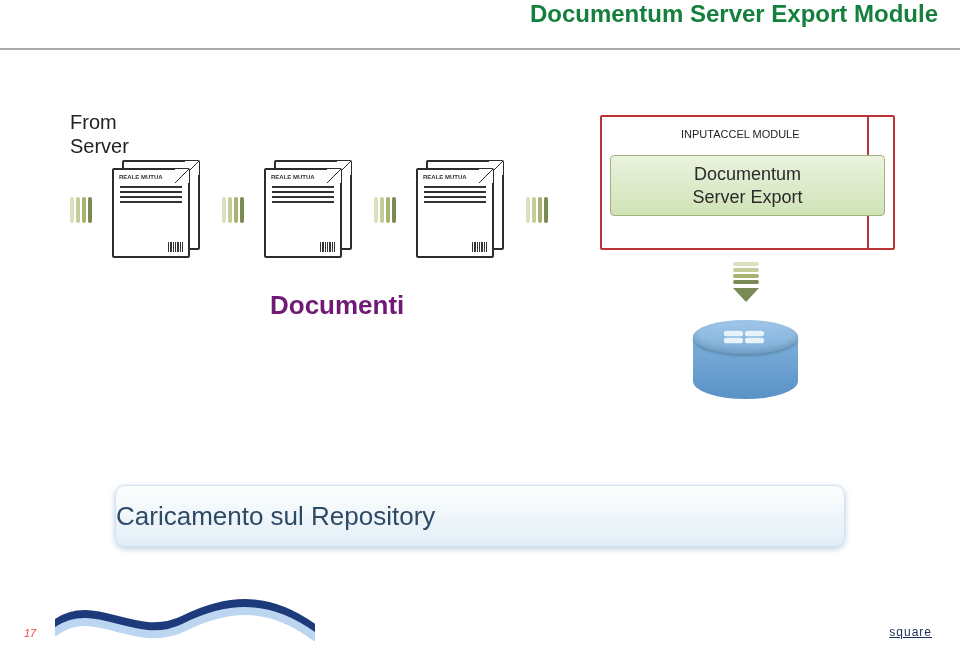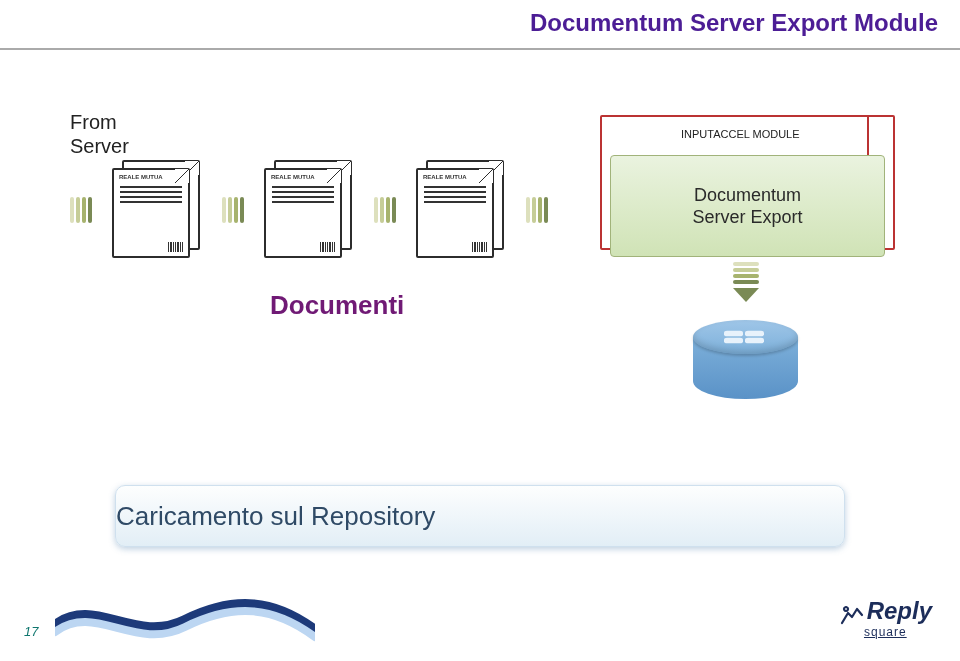--- a/index.html
+++ b/index.html
@@ -1,59 +1,59 @@
 <!DOCTYPE html>
 <html><head>
 <meta charset="utf-8">
 <style>
   * { box-sizing: border-box; margin: 0; padding: 0; }
   body { width: 960px; height: 661px; font-family: Arial, Helvetica, sans-serif; background: #fff; position: relative; }
   .title-bar { position: absolute; top: 18px; left: 0; right: 0; border-bottom: 2px solid #aaa; height: 32px; }
-  .title { position: absolute; right: 22px; top: 9px; font-size: 24px; font-weight: bold; color: #4c1d95; }
+  .title { position: absolute; right: 22px; top: 0; font-size: 24px; font-weight: bold; color: #15803d; }
   .from-multi { position: absolute; top: 110px; left: 70px; font-size: 20px; color: #222; line-height: 1.2; }
   .docs-row { position: absolute; top: 160px; left: 60px; display: flex; align-items: center; }
   .arrow-h { display: flex; gap: 2px; margin: 0 10px; }
   .arrow-h .bar { width: 4px; height: 26px; border-radius: 2px; }
   .arrow-h .a { background: #7a8a55; }
   .arrow-h .b { background: #a7b36e; }
   .arrow-h .c { background: #c6cd98; }
   .arrow-h .d { background: #dde0bd; }
   .doc-stack { position: relative; width: 90px; height: 100px; margin: 0 10px; }
   .doc { position: absolute; width: 78px; height: 90px; background: #fff; border: 2px solid #2c2c2c; border-radius: 2px; }
   .doc.back { left: 10px; top: 0; }
   .doc.front { left: 0; top: 8px; }
   .doc .corner { position: absolute; right: -1px; top: -1px; width: 14px; height: 14px; background: linear-gradient(135deg, #fff 48%, #2c2c2c 50%, #fff 52%); }
   .doc .logo { font-size: 6px; font-weight: bold; color: #333; padding: 4px 4px 0 5px; line-height: 1; }
   .doc .lines { padding: 3px 6px 0 6px; }
   .doc .lines div { height: 2px; background: #333; margin: 3px 0; }
   .doc .bc { position: absolute; bottom: 4px; right: 5px; display: flex; gap: 1px; }
   .doc .bc span { width: 1px; height: 10px; background: #333; }
   .doc .bc span.w { width: 2px; }
   .module-label { position: absolute; top: 128px; left: 681px; font-size: 11px; color: #222; }
-  .module-box { position: absolute; top: 155px; left: 610px; width: 275px; height: 102px; background: linear-gradient(#eaf3df,#d0e3b6); border: 1px solid #a1b37a; border-radius: 4px; display:flex; align-items:center; justify-content:center; }
+  .module-box { position: absolute; top: 155px; left: 610px; width: 275px; height: 61px; background: linear-gradient(#eaf3df,#d0e3b6); border: 1px solid #a1b37a; border-radius: 4px; display:flex; align-items:center; justify-content:center; }
   .module-box-outer { position:absolute; top:115px; left:600px; width:295px; height:135px; border:2px solid #b33; border-radius:2px; }
   .module-box-side { position:absolute; top:117px; left:867px; width:25px; height:131px; border-left:2px solid #b33; }
   .module-text { text-align:center; font-size:18px; color:#2a2a2a; line-height:1.25; }
   .documenti { position:absolute; top:290px; left:270px; font-size:26px; font-weight:bold; color:#701a75; }
   .arrow-v { position:absolute; top:262px; left:733px; display:flex; flex-direction:column; gap:2px; align-items:center; }
   .arrow-v .vbar { height:4px; width:26px; border-radius:2px; }
   .arrow-v .a { background:#7a8a55; }
   .arrow-v .b { background:#a7b36e; }
   .arrow-v .c { background:#c6cd98; }
   .arrow-v .d { background:#dde0bd; }
   .arrow-v .tri { width:0; height:0; border-left:13px solid transparent; border-right:13px solid transparent; border-top:14px solid #7a8a55; margin-top:2px; }
   .db { position:absolute; top:320px; left:693px; width:105px; height:95px; }
   .db .ell-top { position:absolute; top:0; left:0; width:105px; height:34px; border-radius:50%; background:linear-gradient(#9fc6e8,#7db0da); box-shadow: inset 0 -3px 6px rgba(0,0,0,0.15), 0 2px 3px rgba(0,0,0,0.2); }
   .db .body { position:absolute; top:17px; left:0; width:105px; height:62px; background:linear-gradient(#7db0da,#5a92c7); border-bottom-left-radius:52px 18px; border-bottom-right-radius:52px 18px; }
   .db .icon { position:absolute; top:8px; left:31px; width:40px; height:18px; display:grid; grid-template-columns:1fr 1fr; grid-template-rows:1fr 1fr; gap:2px; transform:scaleY(0.7); }
   .db .icon span { background:#e8f2fb; border-radius:3px; }
   .banner { position:absolute; top:485px; left:115px; right:115px; height:62px; border-radius:10px; background:linear-gradient(#fdfefe,#e2eef6); border:1px solid #cfe0ee; box-shadow:0 2px 6px rgba(70,120,170,0.35); display:flex; align-items:center; }
   .banner-text { font-size:26px; color:#2f4a66; }
   .footer { position:absolute; bottom:16px; left:0; right:0; height:60px; }
-  .page-num { position:absolute; left:24px; bottom:6px; font-size:13px; color:#0f766e;font-style:italic; }
+  .page-num { position:absolute; left:24px; bottom:6px; font-size:11px; color:#ef4444;font-style:italic; }
   .wave { position:absolute; left:55px; bottom:0; width:260px; height:55px; }
   .reply { position:absolute; right:28px; bottom:6px; text-align:center; }
   .reply .logo { font-size:24px; font-weight:bold; font-style:italic; color:#1c2d5a; display:flex; align-items:flex-end; justify-content:center; gap:2px; }
   .reply .r-icon { display:inline-block; }
   .reply .sq { font-size:12px; color:#1c2d5a; letter-spacing:1px;text-decoration:underline; }
 </style>
 </head>
 <body>
 
 <div class="title-bar"></div>
@@ -204,21 +204,15 @@
   <div class="banner-text">Caricamento sul Repository</div>
 </div>
 
 <div class="footer">
   <div class="page-num">17</div>
   <svg class="wave" viewBox="0 0 260 55">
     <path d="M0 35 C 40 5, 80 55, 130 30 S 220 10, 260 40" stroke="#1d3a7a" stroke-width="10" fill="none" stroke-linecap="round"></path>
     <path d="M0 42 C 40 12, 80 62, 130 37 S 220 17, 260 47" stroke="#bcd6f2" stroke-width="8" fill="none" stroke-linecap="round"></path>
   </svg>
   <div class="reply">
-    <div class="logo">
-      <svg class="r-icon" width="26" height="22" viewBox="0 0 26 22">
-        <path d="M3 20 L9 10 L13 14 L18 6 L23 12 M7 4 a2 2 0 1 0 0.01 0" stroke="#1c2d5a" stroke-width="2.2" fill="none" stroke-linecap="round" stroke-linejoin="round"></path>
-      </svg>
-      <span>Reply</span>
-    </div>
     <div class="sq">square</div>
   </div>
 </div>
 
 </body></html>

